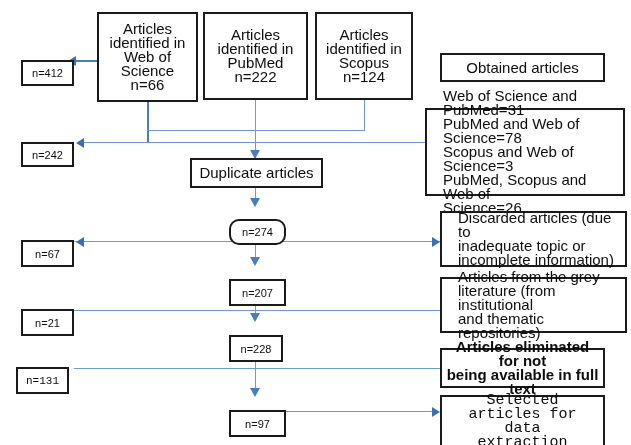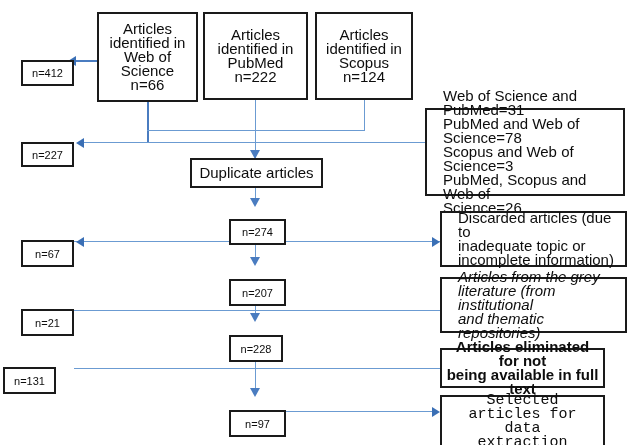--- a/index.html
+++ b/index.html
@@ -127,54 +127,57 @@
 n=222</span>
   </div>
 
   <div class="box" style="left:315px; top:12px; width:98px; height:88px;">
     <span class="txt">Articles
 identified in
 Scopus
 n=124</span>
   </div>
 
+  <div class="box" style="left:440px; top:53px; width:165px; height:29px;">
+    <span class="txt">Obtained articles</span>
+  </div>
 
   <div class="box left-align" style="left:425px; top:108px; width:200px; height:88px;">
     <span class="txt">Web of Science and PubMed=31
 PubMed and Web of Science=78
 Scopus and Web of Science=3
 PubMed, Scopus and Web of
 Science=26</span>
   </div>
 
   <div class="box n-box" style="left:21px; top:48px; width:53px; height:26px;">
     <span class="txt">n=412</span>
   </div>
 
   <div class="box n-box" style="left:21px; top:130px; width:53px; height:25px;">
-    <span class="txt">n=227</span>
+    <span class="txt">n=242</span>
   </div>
 
   <div class="box n-box" style="left:21px; top:228px; width:53px; height:27px;">
     <span class="txt">n=67</span>
   </div>
 
   <div class="box n-box" style="left:21px; top:297px; width:53px; height:27px;">
     <span class="txt">n=21</span>
   </div>
 
-  <div class="box n-box" style="left:3px; top:355px; width:53px; height:27px;">
+  <div class="box n-box" style="left:16px; top:355px; width:53px; height:27px;font-family:Liberation Mono, monospace;">
     <span class="txt">n=131</span>
   </div>
 
   <div class="box" style="left:190px; top:158px; width:133px; height:30px;">
     <span class="txt">Duplicate articles</span>
   </div>
 
-  <div class="box n-box" style="left:229px; top:207px; width:57px; height:26px;">
+  <div class="box n-box" style="left:229px; top:207px; width:57px; height:26px;border-radius:10px;">
     <span class="txt">n=274</span>
   </div>
 
   <div class="box n-box" style="left:229px; top:267px; width:57px; height:27px;justify-content:center;">
     <span class="txt">n=207</span>
   </div>
 
   <div class="box n-box" style="left:229px; top:323px; width:54px; height:27px;">
     <span class="txt">n=228</span>
   </div>
@@ -182,21 +185,21 @@
   <div class="box n-box" style="left:229px; top:398px; width:57px; height:27px;">
     <span class="txt">n=97</span>
   </div>
 
   <div class="box left-align" style="left:440px; top:211px; width:187px; height:56px;">
     <span class="txt">Discarded articles (due to
 inadequate topic or
 incomplete information)</span>
   </div>
 
-  <div class="box left-align" style="left:440px; top:277px; width:187px; height:56px;font-style:italic;">
+  <div class="box left-align" style="left:440px; top:277px; width:187px; height:56px;">
     <span class="txt">Articles from the grey
 literature (from institutional
 and thematic repositories)</span>
   </div>
 
   <div class="box" style="left:440px; top:348px; width:165px; height:40px;font-weight:bold;">
     <span class="txt">Articles eliminated for not
 being available in full text</span>
   </div>
 

